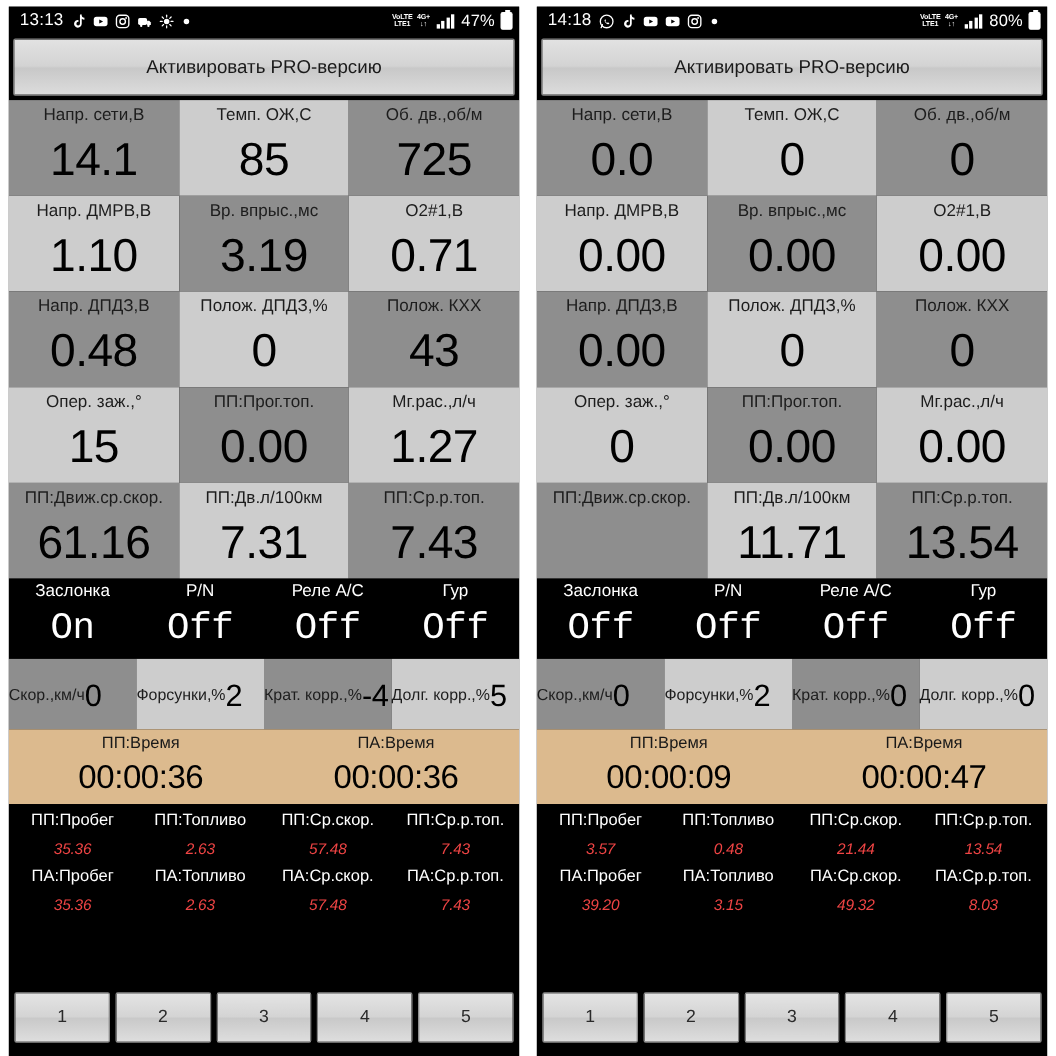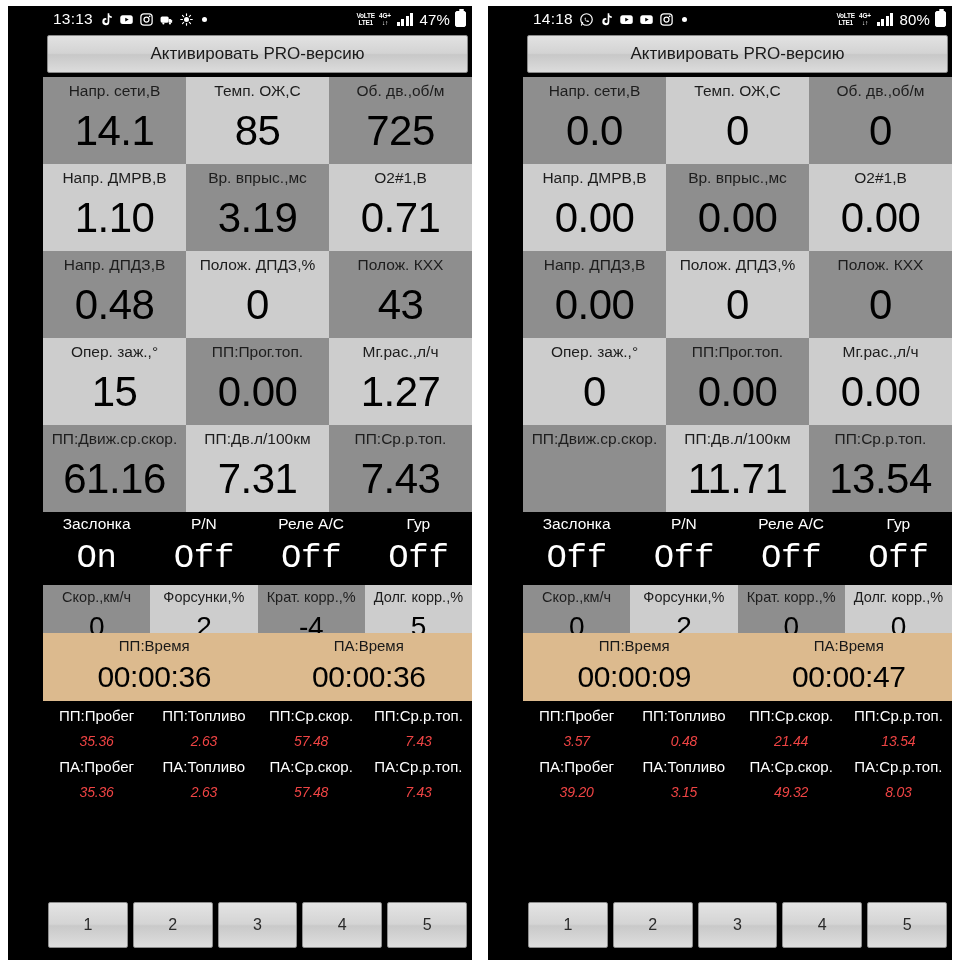--- a/index.html
+++ b/index.html
@@ -8,21 +8,21 @@
     font-family:"Liberation Sans", sans-serif;
     overflow:hidden;
   }
   .stage { width:960px; height:960px; display:flex; background:#fff; }
   .phone {
     width:480px; height:960px; background:#ffffff;
     padding:6px 8px 0 8px; display:flex; flex-direction:column;
   }
   .screen {
     flex:1; display:flex; flex-direction:column;
-    background:#000; overflow:hidden;padding-left:35px;
+    background:#000; overflow:hidden;
   }
 
   
   .statusbar {
     height:26px; background:#000; color:#fff;
     display:flex; align-items:center; padding:0 6px 0 10px;
     font-size:15px; letter-spacing:.2px;
   }
   .sb-time { font-size:15.5px; font-weight:400; margin-right:6px; }
   .sb-icons { display:flex; align-items:center; gap:5px; }
@@ -52,21 +52,21 @@
     background:#fff; position:relative; margin-left:2px;
   }
   .batt:before{
     content:""; position:absolute; top:-3.5px; left:2.5px;
     width:5px; height:2px; background:#fff; border-radius:1px;
   }
 
   
   .pro-wrap { background:#000; padding:3px 4px 4px 4px; }
   .pro-btn {
-    height:38px; width:100%;
+    height:52px; width:100%;
     background:linear-gradient(180deg,#e2e2e2 0%,#d3d3d3 48%,#c8c8c8 52%,#dcdcdc 100%);
     border:1px solid #8a8a8a; border-radius:2px;
     display:flex; align-items:center; justify-content:center;
     font-size:17px; color:#1a1a1a;
   }
 
   
   .grid3 { display:grid; grid-template-columns:1fr 1fr 1fr; }
   .cell {
     height:87px; display:flex; flex-direction:column;
@@ -88,21 +88,21 @@
   .onoff { background:#000; }
   .onoff .cell4 {
     height:73px; display:flex; flex-direction:column;
     align-items:center; justify-content:flex-start; padding-top:2px;
   }
   .onoff .lbl { font-size:15.5px; color:#fff; line-height:20px; white-space:nowrap; }
   .onoff .val { font-size:34px; color:#fff; line-height:48px; letter-spacing:-.3px;font-family:Liberation Mono, monospace; }
 
   
   .small4 .cell4 {
-    height:48px; display:flex; flex-direction:column;
+    height:64px; display:flex; flex-direction:row;
     align-items:center; justify-content:flex-start; padding-top:3px;
   }
   .small4 .lbl { font-size:14.5px; color:#1d1d1d; line-height:19px; white-space:nowrap; }
   .small4 .val { font-size:28px; color:#000; line-height:40px; letter-spacing:-.3px; }
 
   
   .timestrip { background:#dcba8e; display:grid; grid-template-columns:1fr 1fr; height:68px; }
   .timecell { display:flex; flex-direction:column; align-items:center; padding-top:3px;margin-left:8px; }
   .timecell .lbl { font-size:15px; color:#191919; line-height:20px; }
   .timecell .val { font-size:30px; color:#000; line-height:42px; letter-spacing:-.4px; }

